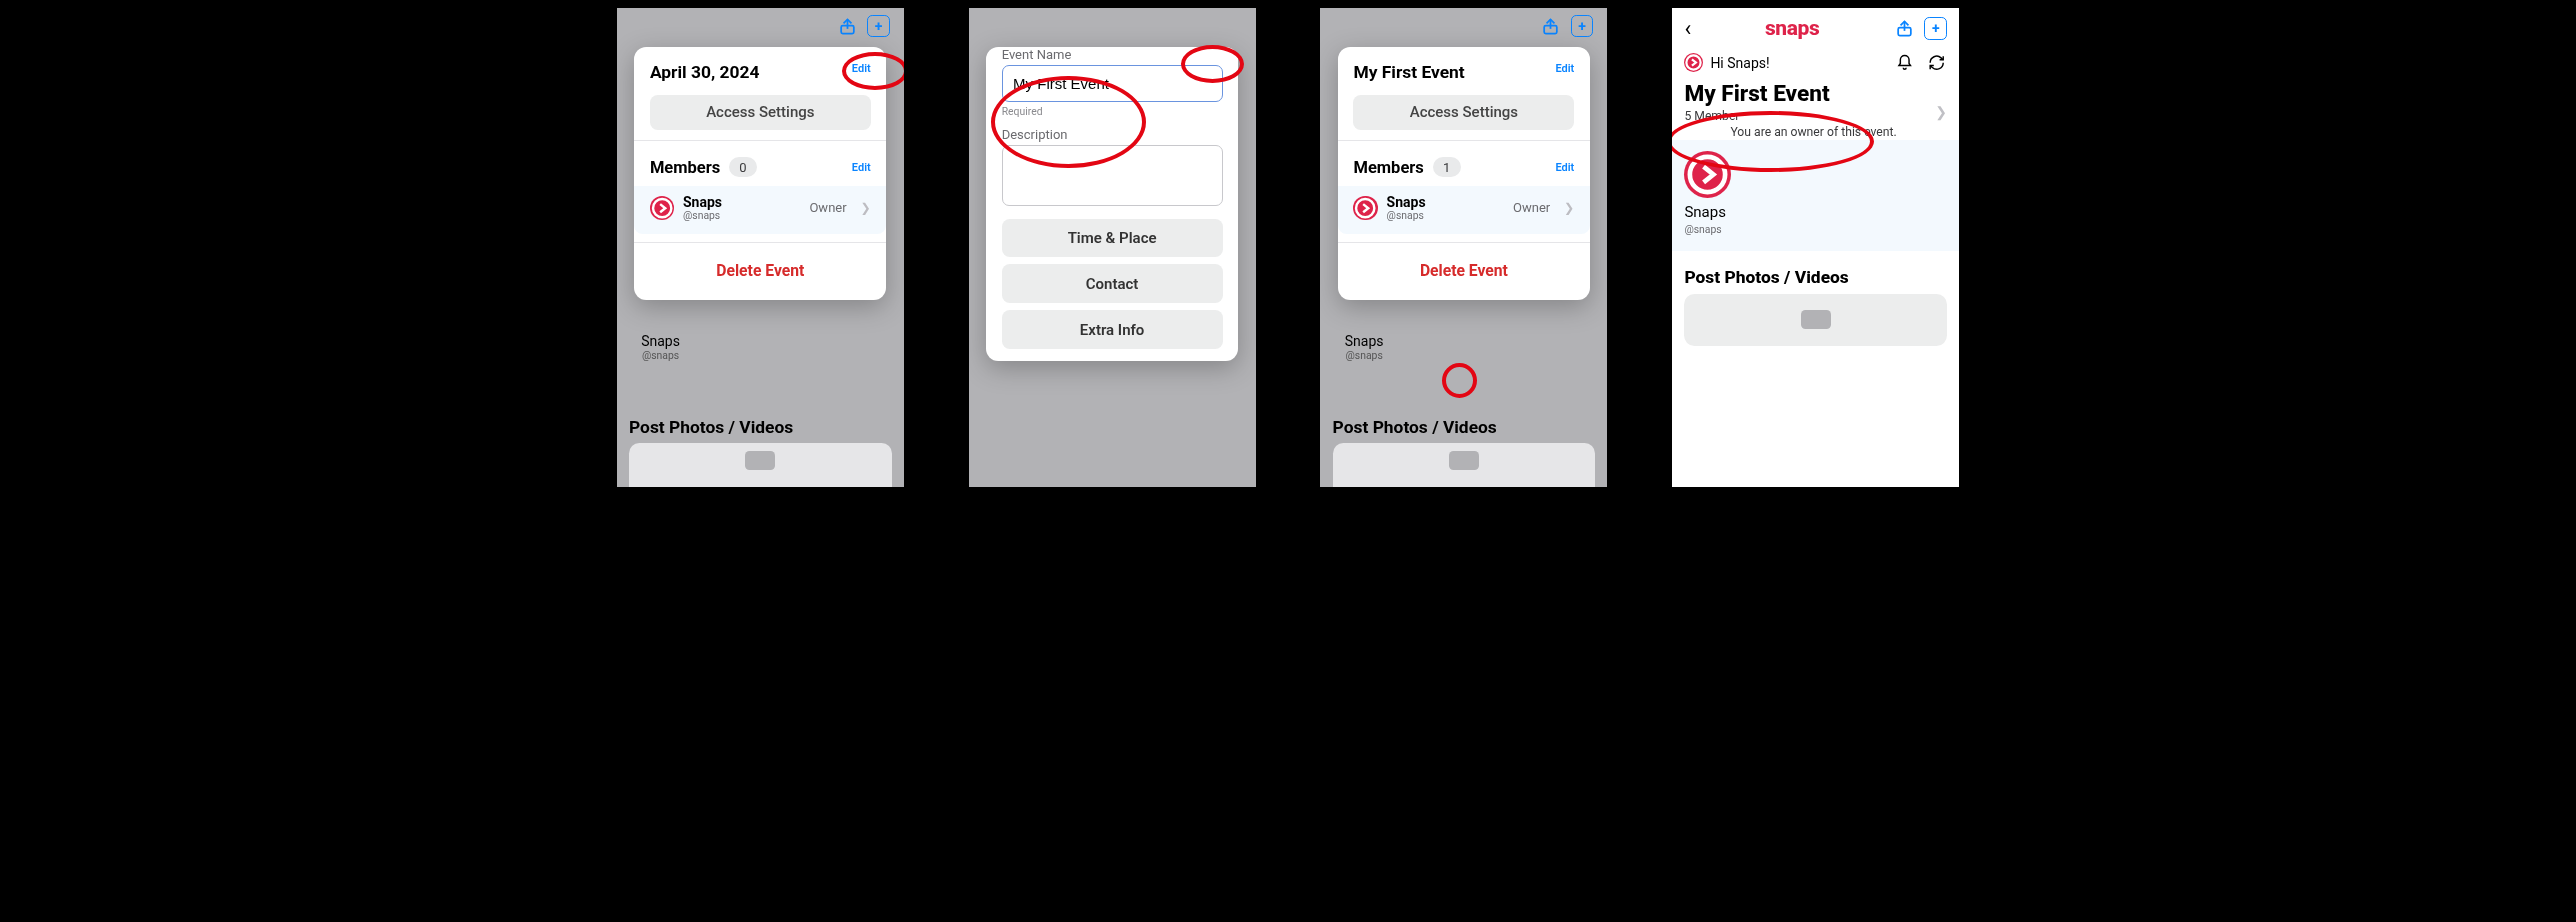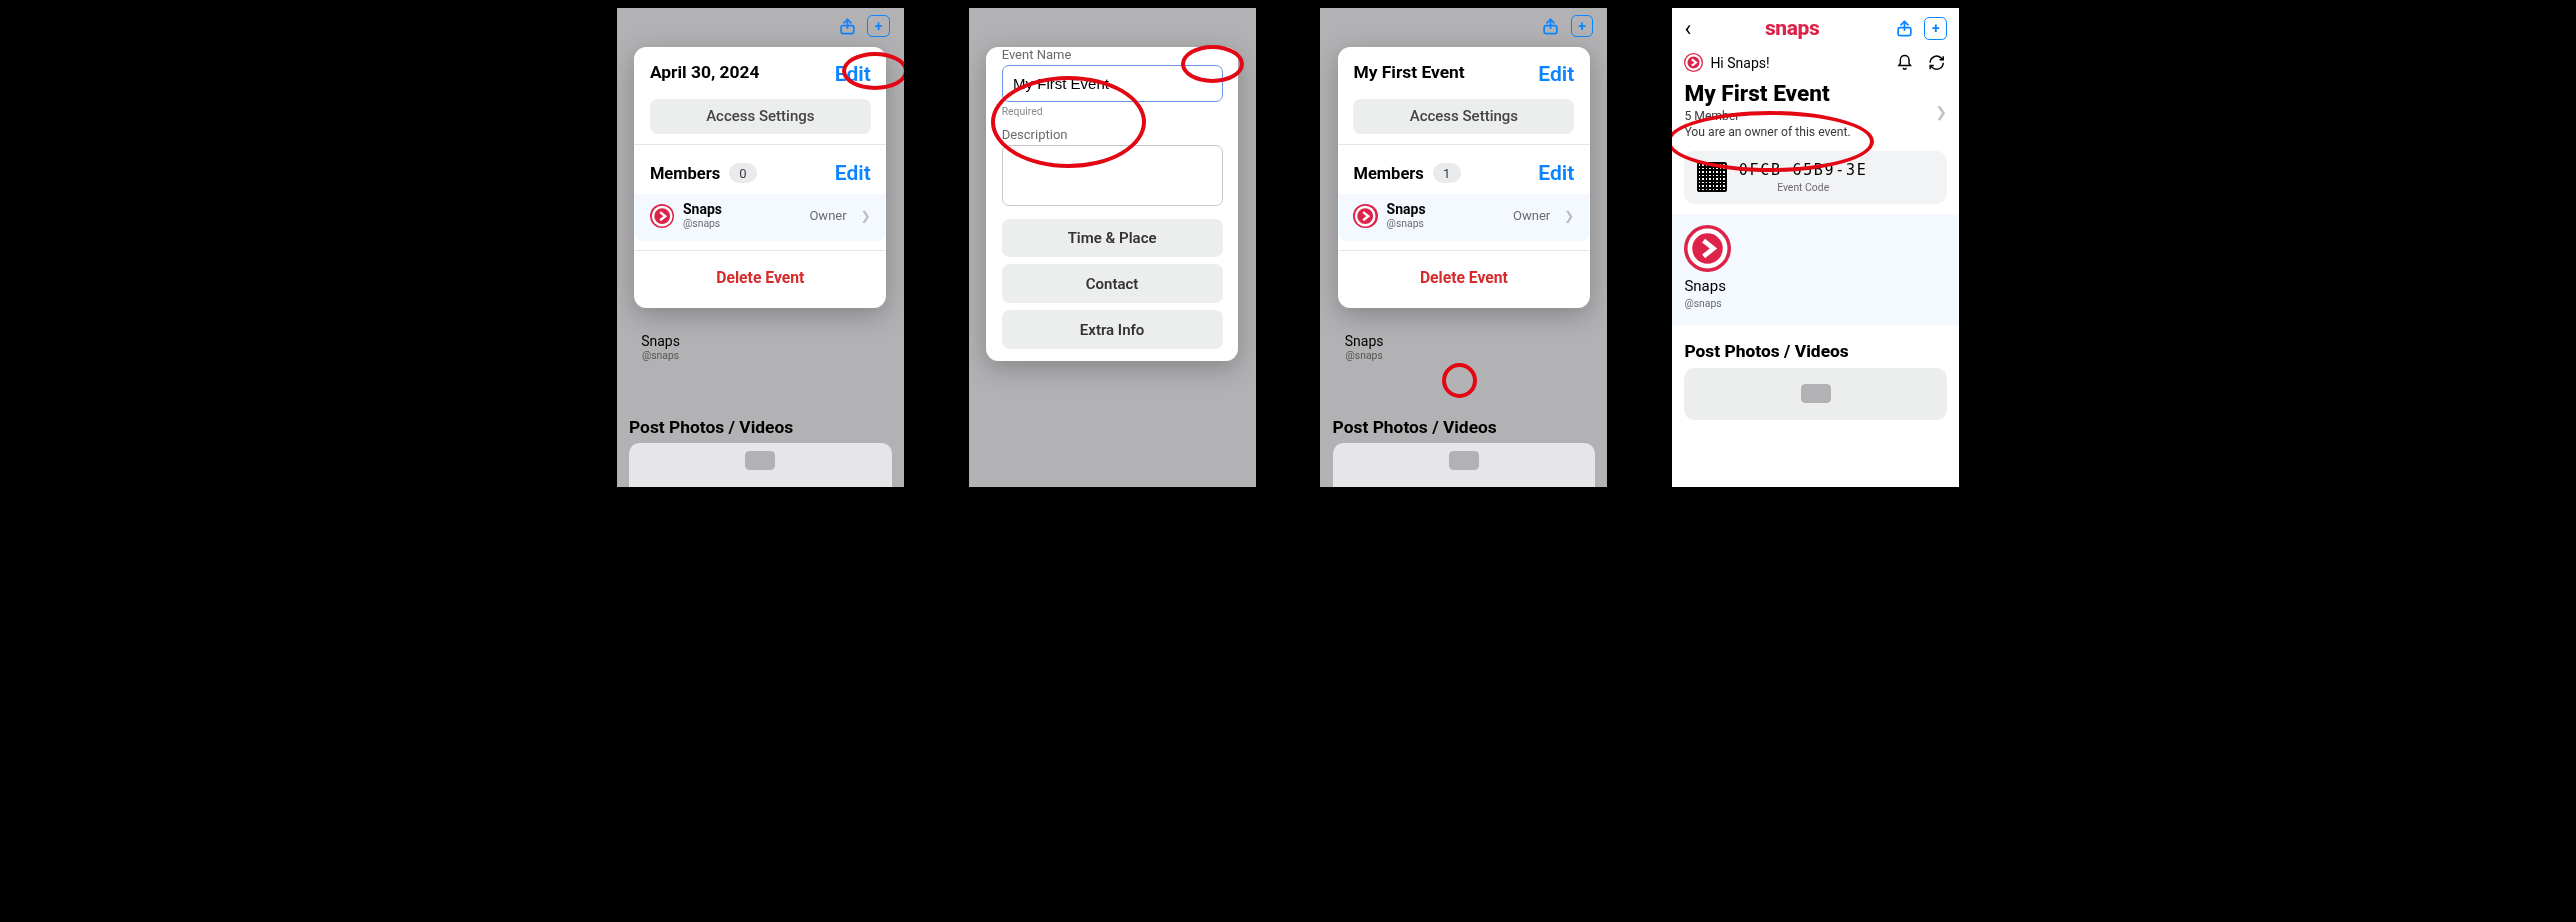--- a/index.html
+++ b/index.html
@@ -55,21 +55,21 @@
     padding: 15.7px 15.7px 8.7px;
   }
   .popover .hdr .title {
     font-size: 17.4px;
     font-weight: 700;
     color: #000;
   }
   .edit-link {
     color: #0a84ff;
     font-weight: 600;
-    font-size: 21px;
+    font-size: 11px;
     cursor: pointer;
   }
   .gray-btn {
     display: block;
     margin: 3.5px 15.7px 10.4px;
     padding: 8.7px 0;
     background: #eceded;
     border-radius: 7.8px;
     text-align: center;
     color: #444;
@@ -206,21 +206,21 @@
   .s4 .bell, .s4 .refresh {
     width:21px;height:21px; display:flex;align-items:center;justify-content:center;
     color:#000; font-size:17.4px; cursor:pointer;
   }
   .s4 .greet-right{display:flex; gap:10.4px;}
   .s4 .event-block {
     padding: 7px 12.2px 1.7px; position:relative;
   }
   .s4 .event-title { font-size:22.6px; font-weight:800; color:#000; }
   .s4 .event-sub { font-size:12.2px; color:#3a3a3c; margin-top:1.7px;}
-  .s4 .event-owner { font-size:12.2px; color:#3a3a3c; margin-top:1.7px;}
+  .s4 .event-owner { font-size:12.2px; color:#3a3a3c; margin-top:1.7px;margin-left:46px;}
   .s4 .event-chev { position:absolute; right:12.2px; top:31px; color:#c0c0c5; font-size:14px;}
   .s4 .code-card {
     margin: 10.4px 12.2px; padding: 10.4px 12.2px;
     background:#f2f3f4; border-radius:10.4px;
     display:flex; align-items:center; gap:12.2px;
   }
   .s4 .qr {
     width:30px;height:30px;
     background:
       repeating-linear-gradient(0deg,#000 0 1.7px, transparent 1.7px 3.5px),
@@ -431,27 +431,20 @@
       </span>
     </div>
 
     <div class="event-block">
       <div class="event-title">My First Event</div>
       <div class="event-sub">5 Member</div>
       <div class="event-owner">You are an owner of this event.</div>
       <span class="event-chev">❯</span>
     </div>
 
-    <div class="code-card">
-      <span class="qr"></span>
-      <span class="code-text">
-        <span class="code">0FCB-65B9-3E</span>
-        <span class="code-lbl">Event Code</span>
-      </span>
-    </div>
 
     <div class="owner-card">
       <span class="big-av">
         <svg class="snaps-ico" viewBox="0 0 24 24" fill="none" stroke="#fff" stroke-width="2.4">
             <circle cx="12" cy="12" r="9"></circle>
             <path d="M10 8l5 4-5 4"></path>
           </svg>
       </span>
       <span class="nm">Snaps</span>
       <span class="hn">@snaps</span>

